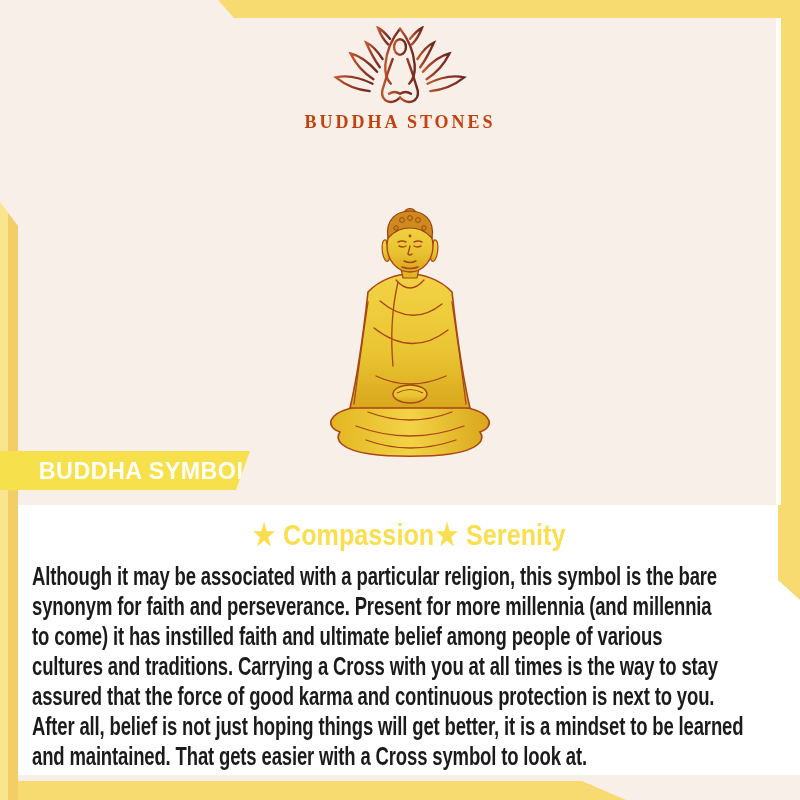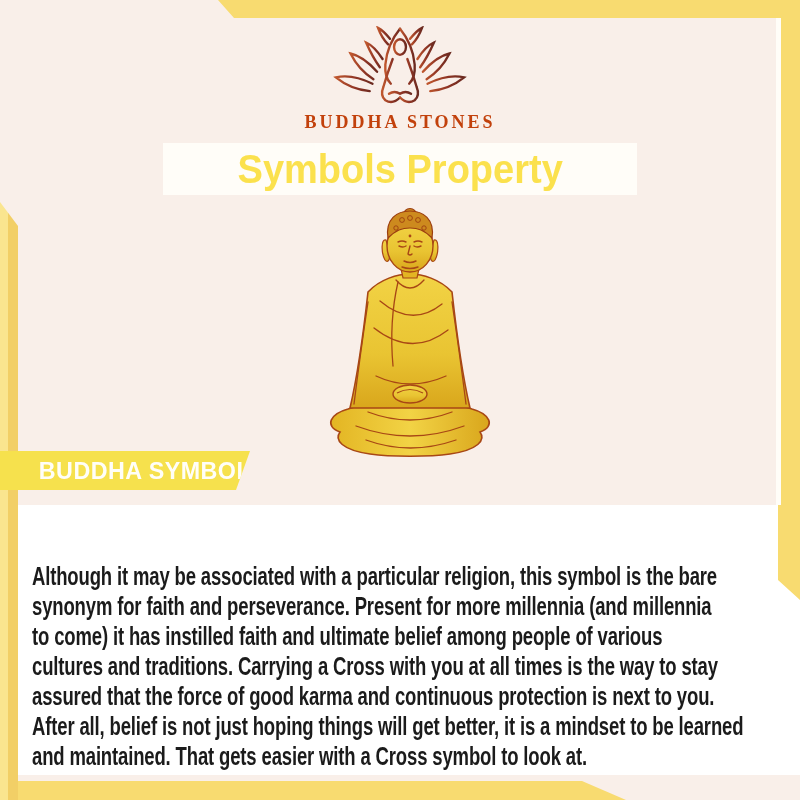--- a/index.html
+++ b/index.html
@@ -126,23 +126,20 @@
       <path d="M80,3 Q94,20 96,42 Q97,56 90,63"></path>
       <ellipse cx="80" cy="23" rx="6.5" ry="8.5"></ellipse>
       <path d="M72,36 Q66,52 62,66 Q58,76 64,81 Q72,86 80,78"></path>
       <path d="M88,36 Q94,52 98,66 Q102,76 96,81 Q88,86 80,78"></path>
       <path d="M68,74 Q74,70 80,74 Q86,70 92,74"></path>
     </g>
   </svg>
 
   <div class="brand-name">BUDDHA STONES</div>
 
-  <div class="title-banner">
-    <span class="title">Symbols Property</span>
-  </div>
 
   <svg class="buddha" viewBox="0 0 200 275" aria-hidden="true">
     <defs>
       <linearGradient id="gold" x1="0" y1="0" x2="0" y2="1">
         <stop offset="0" stop-color="#f2d345"></stop>
         <stop offset="0.6" stop-color="#e9c432"></stop>
         <stop offset="1" stop-color="#d9a61c"></stop>
       </linearGradient>
       <linearGradient id="gold2" x1="0" y1="0" x2="1" y2="0">
         <stop offset="0" stop-color="#e3b523"></stop>
@@ -199,20 +196,25 @@
     </g>
 
     <ellipse cx="100" cy="188" rx="17" ry="9" fill="url(#gold)" stroke="#a84715" stroke-width="1.4"></ellipse>
     <path d="M87,187 Q100,180 113,187" fill="none" stroke="#a84715" stroke-width="1.2"></path>
   </svg>
 
   <div class="badge-ribbon">
     <span class="badge-label">BUDDHA SYMBOL</span>
   </div>
 
+  <div class="traits">
+    <span class="inner">
+      <span class="star first">★</span><span>Compassion</span><span class="star second">★</span><span>Serenity</span>
+    </span>
+  </div>
 
   <div class="paragraph">
     <div class="pline">Although it may be associated with a particular religion, this symbol is the bare</div>
     <div class="pline">synonym for faith and perseverance. Present for more millennia (and millennia</div>
     <div class="pline">to come) it has instilled faith and ultimate belief among people of various</div>
     <div class="pline">cultures and traditions. Carrying a Cross with you at all times is the way to stay</div>
     <div class="pline">assured that the force of good karma and continuous protection is next to you.</div>
     <div class="pline">After all, belief is not just hoping things will get better, it is a mindset to be learned</div>
     <div class="pline">and maintained. That gets easier with a Cross symbol to look at.</div>
   </div>

